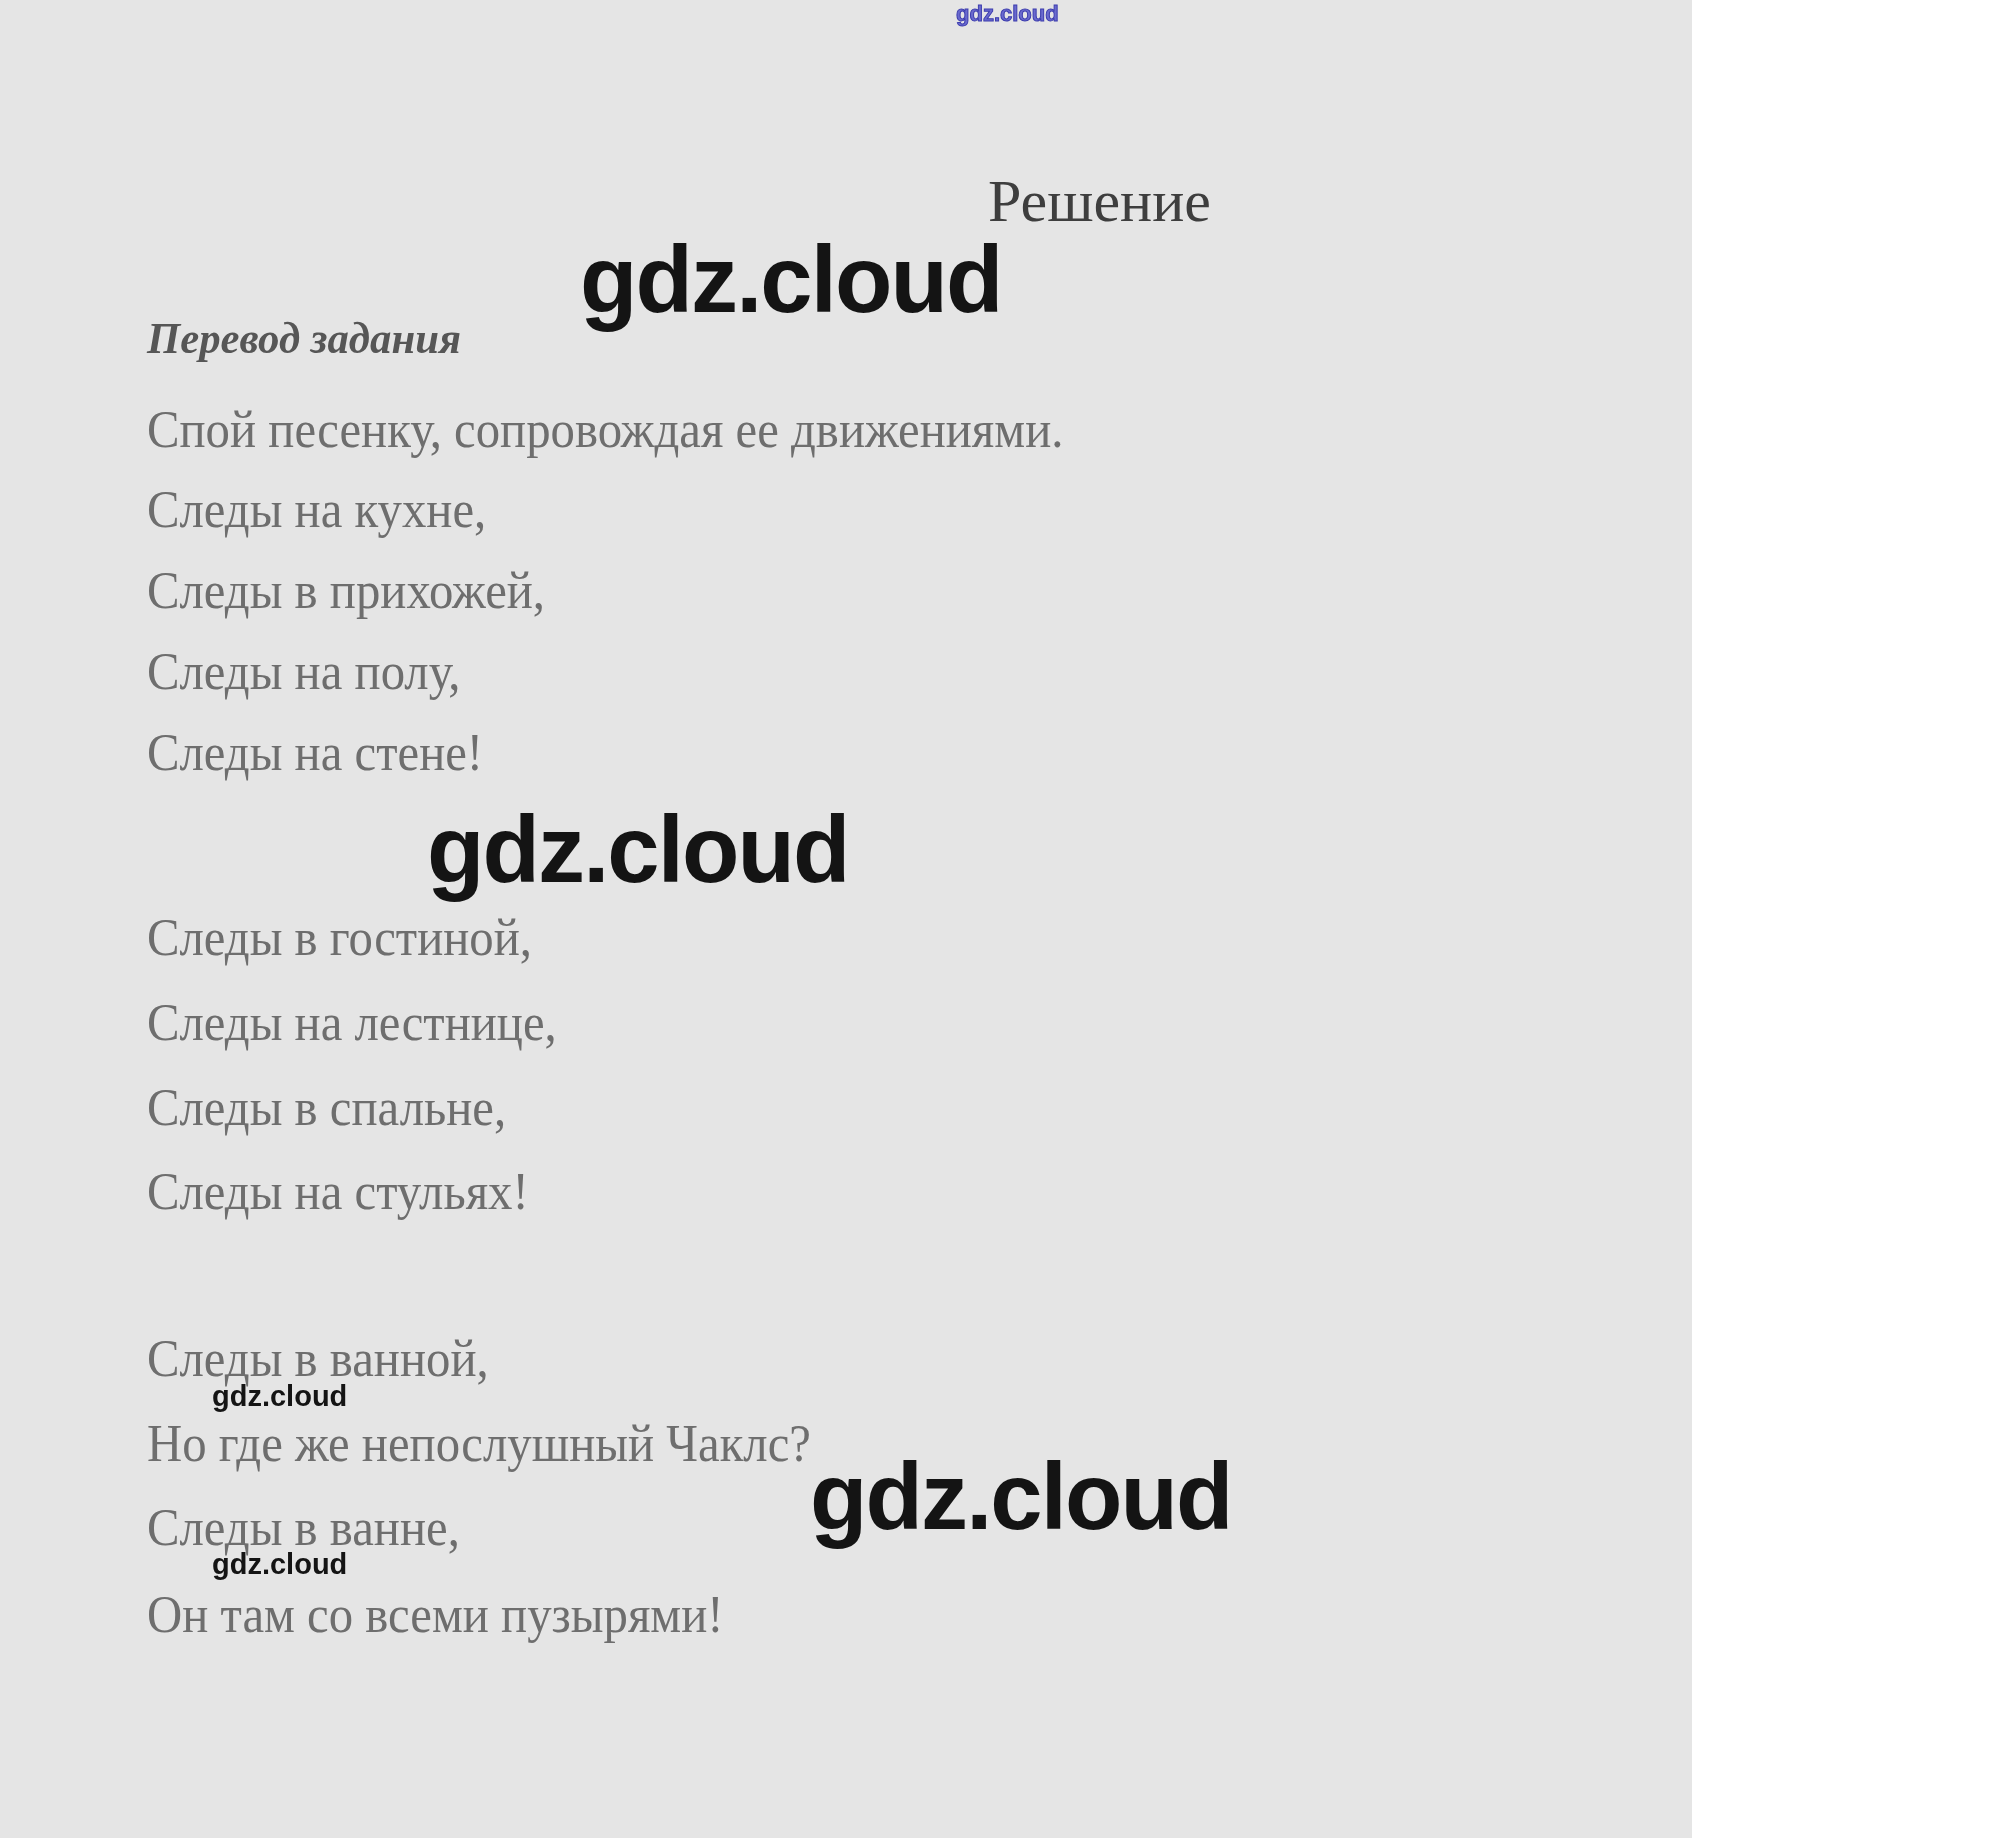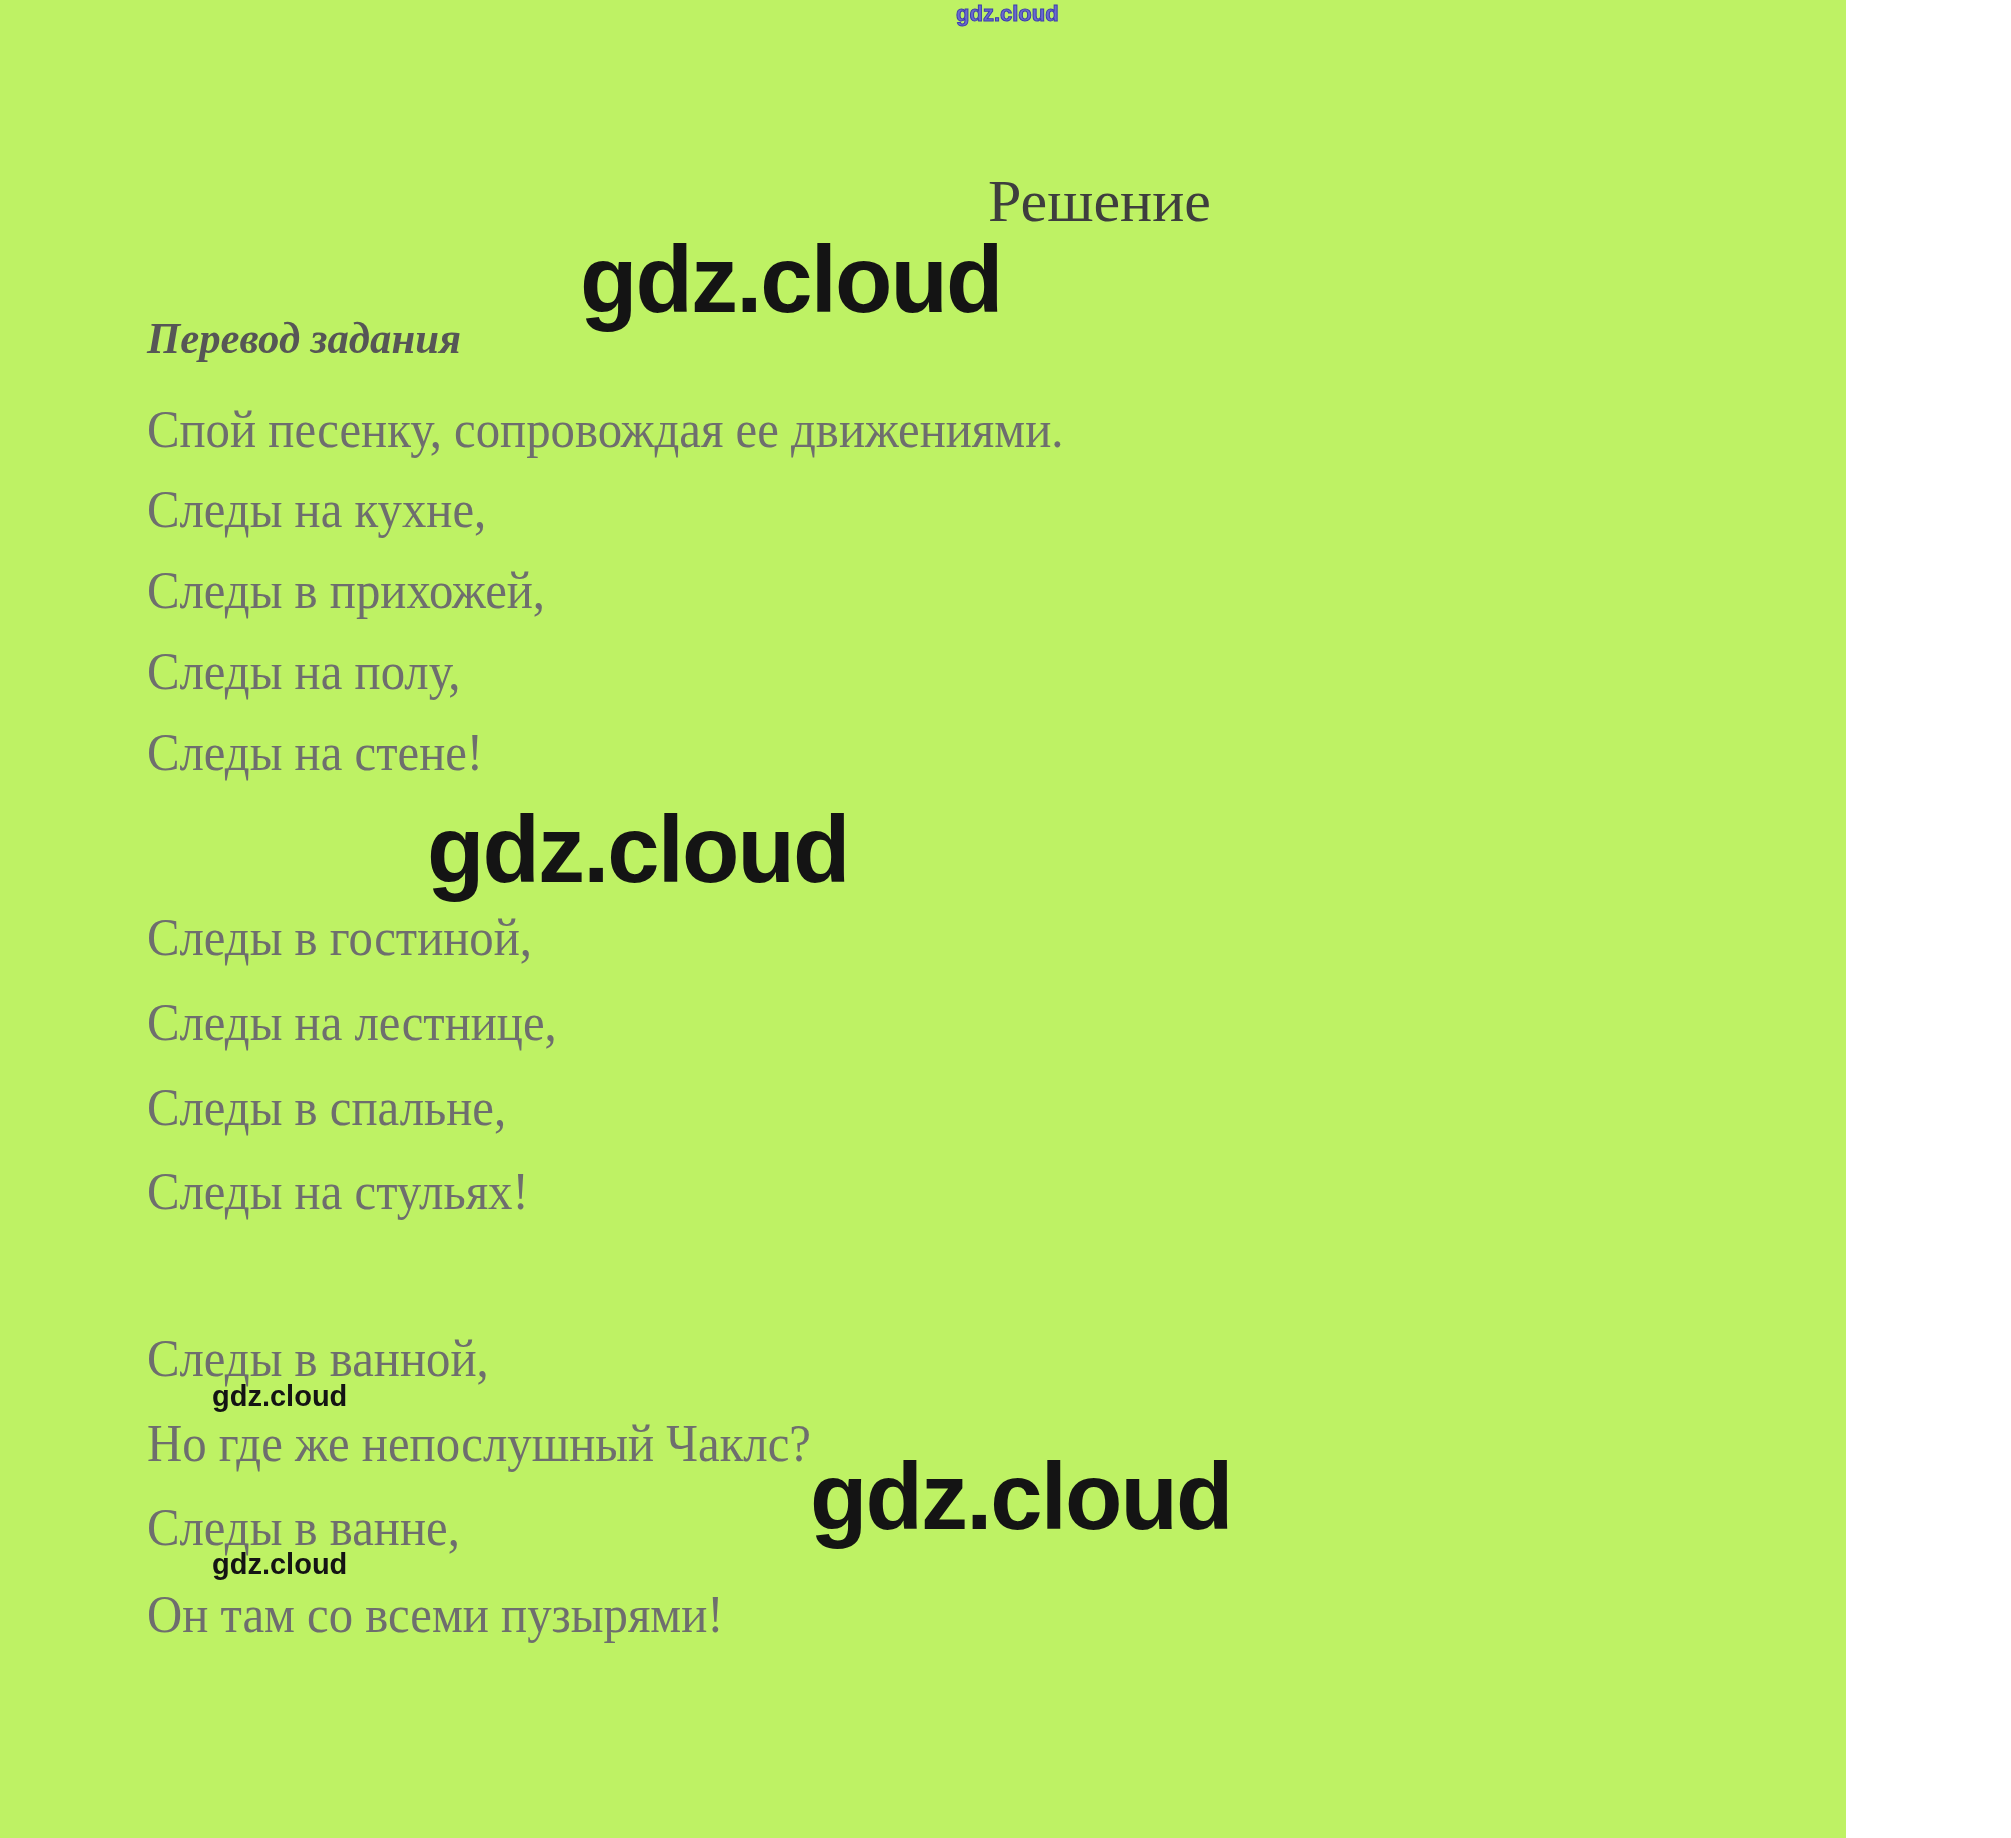--- a/index.html
+++ b/index.html
@@ -1,19 +1,19 @@
 <!DOCTYPE html>
 <html><head>
 <meta charset="utf-8">
 <style>
   html,body{margin:0;padding:0;background:#fff;}
   .page{
     position:relative;
-    width:1846px;height:1839px;
-    background:#bef264;
+    width:1692px;height:1839px;
+    background:#e5e5e5;
     overflow:hidden;
     font-family:"Liberation Serif", serif;
   }
   
   .wm{
     position:absolute;
     font-family:"Liberation Sans", sans-serif;
     font-weight:600;
     font-size:94px;
     color:#141414;

